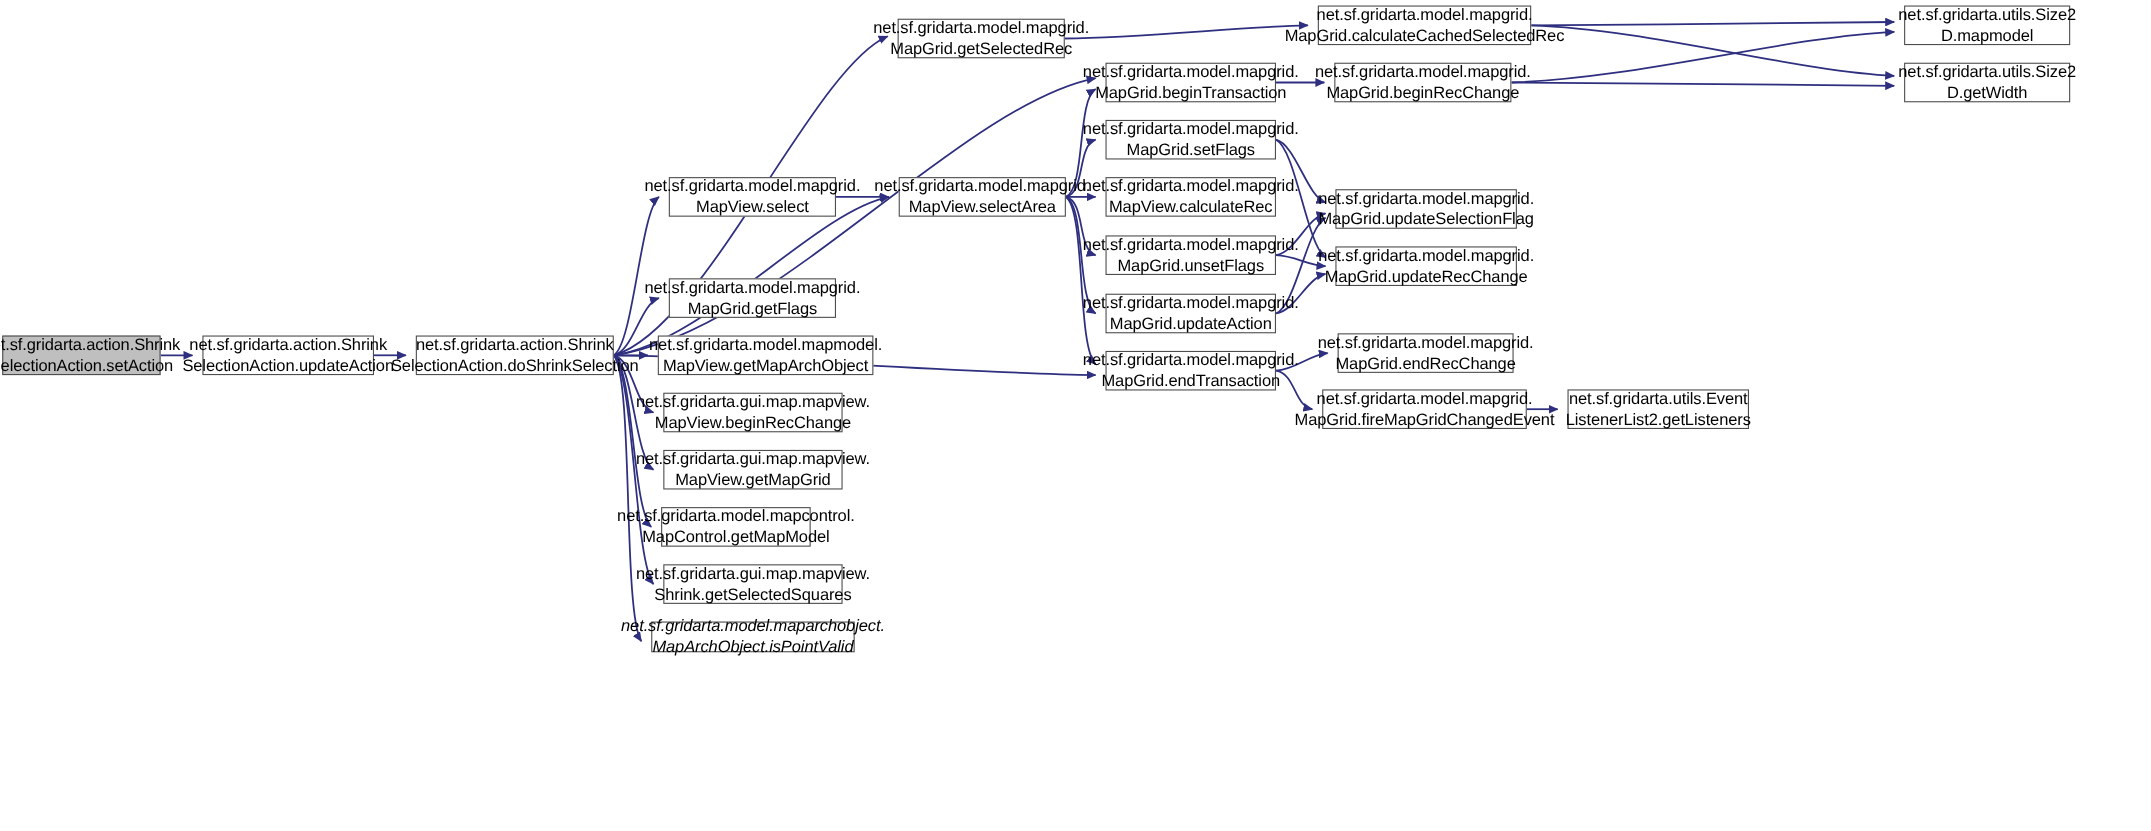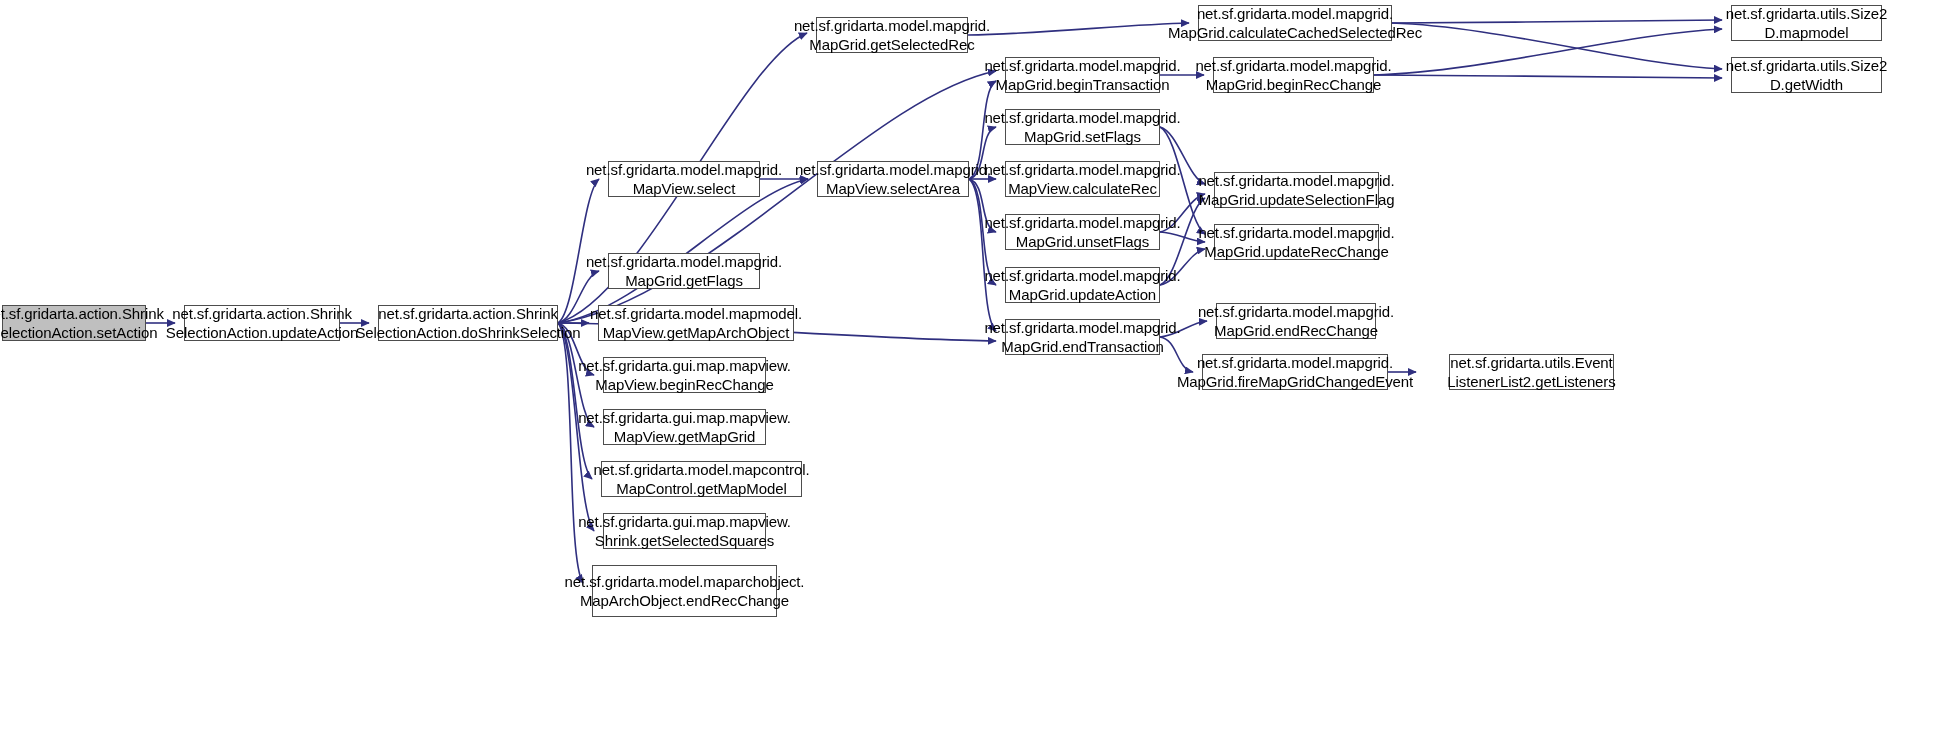--- a/index.html
+++ b/index.html
@@ -125,31 +125,31 @@
         <span class="ln">MapView.getMapArchObject</span>
       </div>
       <div class="node" style="left: 603px; top: 357px; width: 163px; height: 36px;">
         <span class="ln">net.sf.gridarta.gui.map.mapview.</span>
         <span class="ln">MapView.beginRecChange</span>
       </div>
       <div class="node" style="left: 603px; top: 409px; width: 163px; height: 36px;">
         <span class="ln">net.sf.gridarta.gui.map.mapview.</span>
         <span class="ln">MapView.getMapGrid</span>
       </div>
-      <div class="node" style="left: 601px; top: 461px; width: 201px; height: 36px;">
+      <div class="node" style="left: 601px; top: 461px; width: 136px; height: 36px;">
         <span class="ln">net.sf.gridarta.model.mapcontrol.</span>
         <span class="ln">MapControl.getMapModel</span>
       </div>
       <div class="node" style="left: 603px; top: 513px; width: 163px; height: 36px;">
         <span class="ln">net.sf.gridarta.gui.map.mapview.</span>
         <span class="ln">Shrink.getSelectedSquares</span>
       </div>
-      <div class="node" style="left: 592px; top: 565px; width: 185px; height: 52px;">
+      <div class="node" style="left: 592px; top: 565px; width: 185px; height: 28px; font-style: italic;">
         <span class="ln">net.sf.gridarta.model.maparchobject.</span>
-        <span class="ln">MapArchObject.endRecChange</span>
+        <span class="ln">MapArchObject.isPointValid</span>
       </div>
       <div class="node" style="left: 817px; top: 161px; width: 152px; height: 36px;">
         <span class="ln">net.sf.gridarta.model.mapgrid.</span>
         <span class="ln">MapView.selectArea</span>
       </div>
       <div class="node" style="left: 1005px; top: 57px; width: 155px; height: 36px;">
         <span class="ln">net.sf.gridarta.model.mapgrid.</span>
         <span class="ln">MapGrid.beginTransaction</span>
       </div>
       <div class="node" style="left: 1005px; top: 109px; width: 155px; height: 36px;">
@@ -197,18 +197,18 @@
         <span class="ln">MapGrid.fireMapGridChangedEvent</span>
       </div>
       <div class="node" style="left: 1731px; top: 5px; width: 151px; height: 36px;">
         <span class="ln">net.sf.gridarta.utils.Size2</span>
         <span class="ln">D.mapmodel</span>
       </div>
       <div class="node" style="left: 1731px; top: 57px; width: 151px; height: 36px;">
         <span class="ln">net.sf.gridarta.utils.Size2</span>
         <span class="ln">D.getWidth</span>
       </div>
-      <div class="node" style="left: 1425px; top: 354px; width: 165px; height: 36px; margin-left: 24px;">
+      <div class="node" style="left: 1425px; top: 354px; width: 165px; height: 36px;">
         <span class="ln">net.sf.gridarta.utils.Event</span>
         <span class="ln">ListenerList2.getListeners</span>
       </div>
     </div>
 </div>
 
 </body></html>

